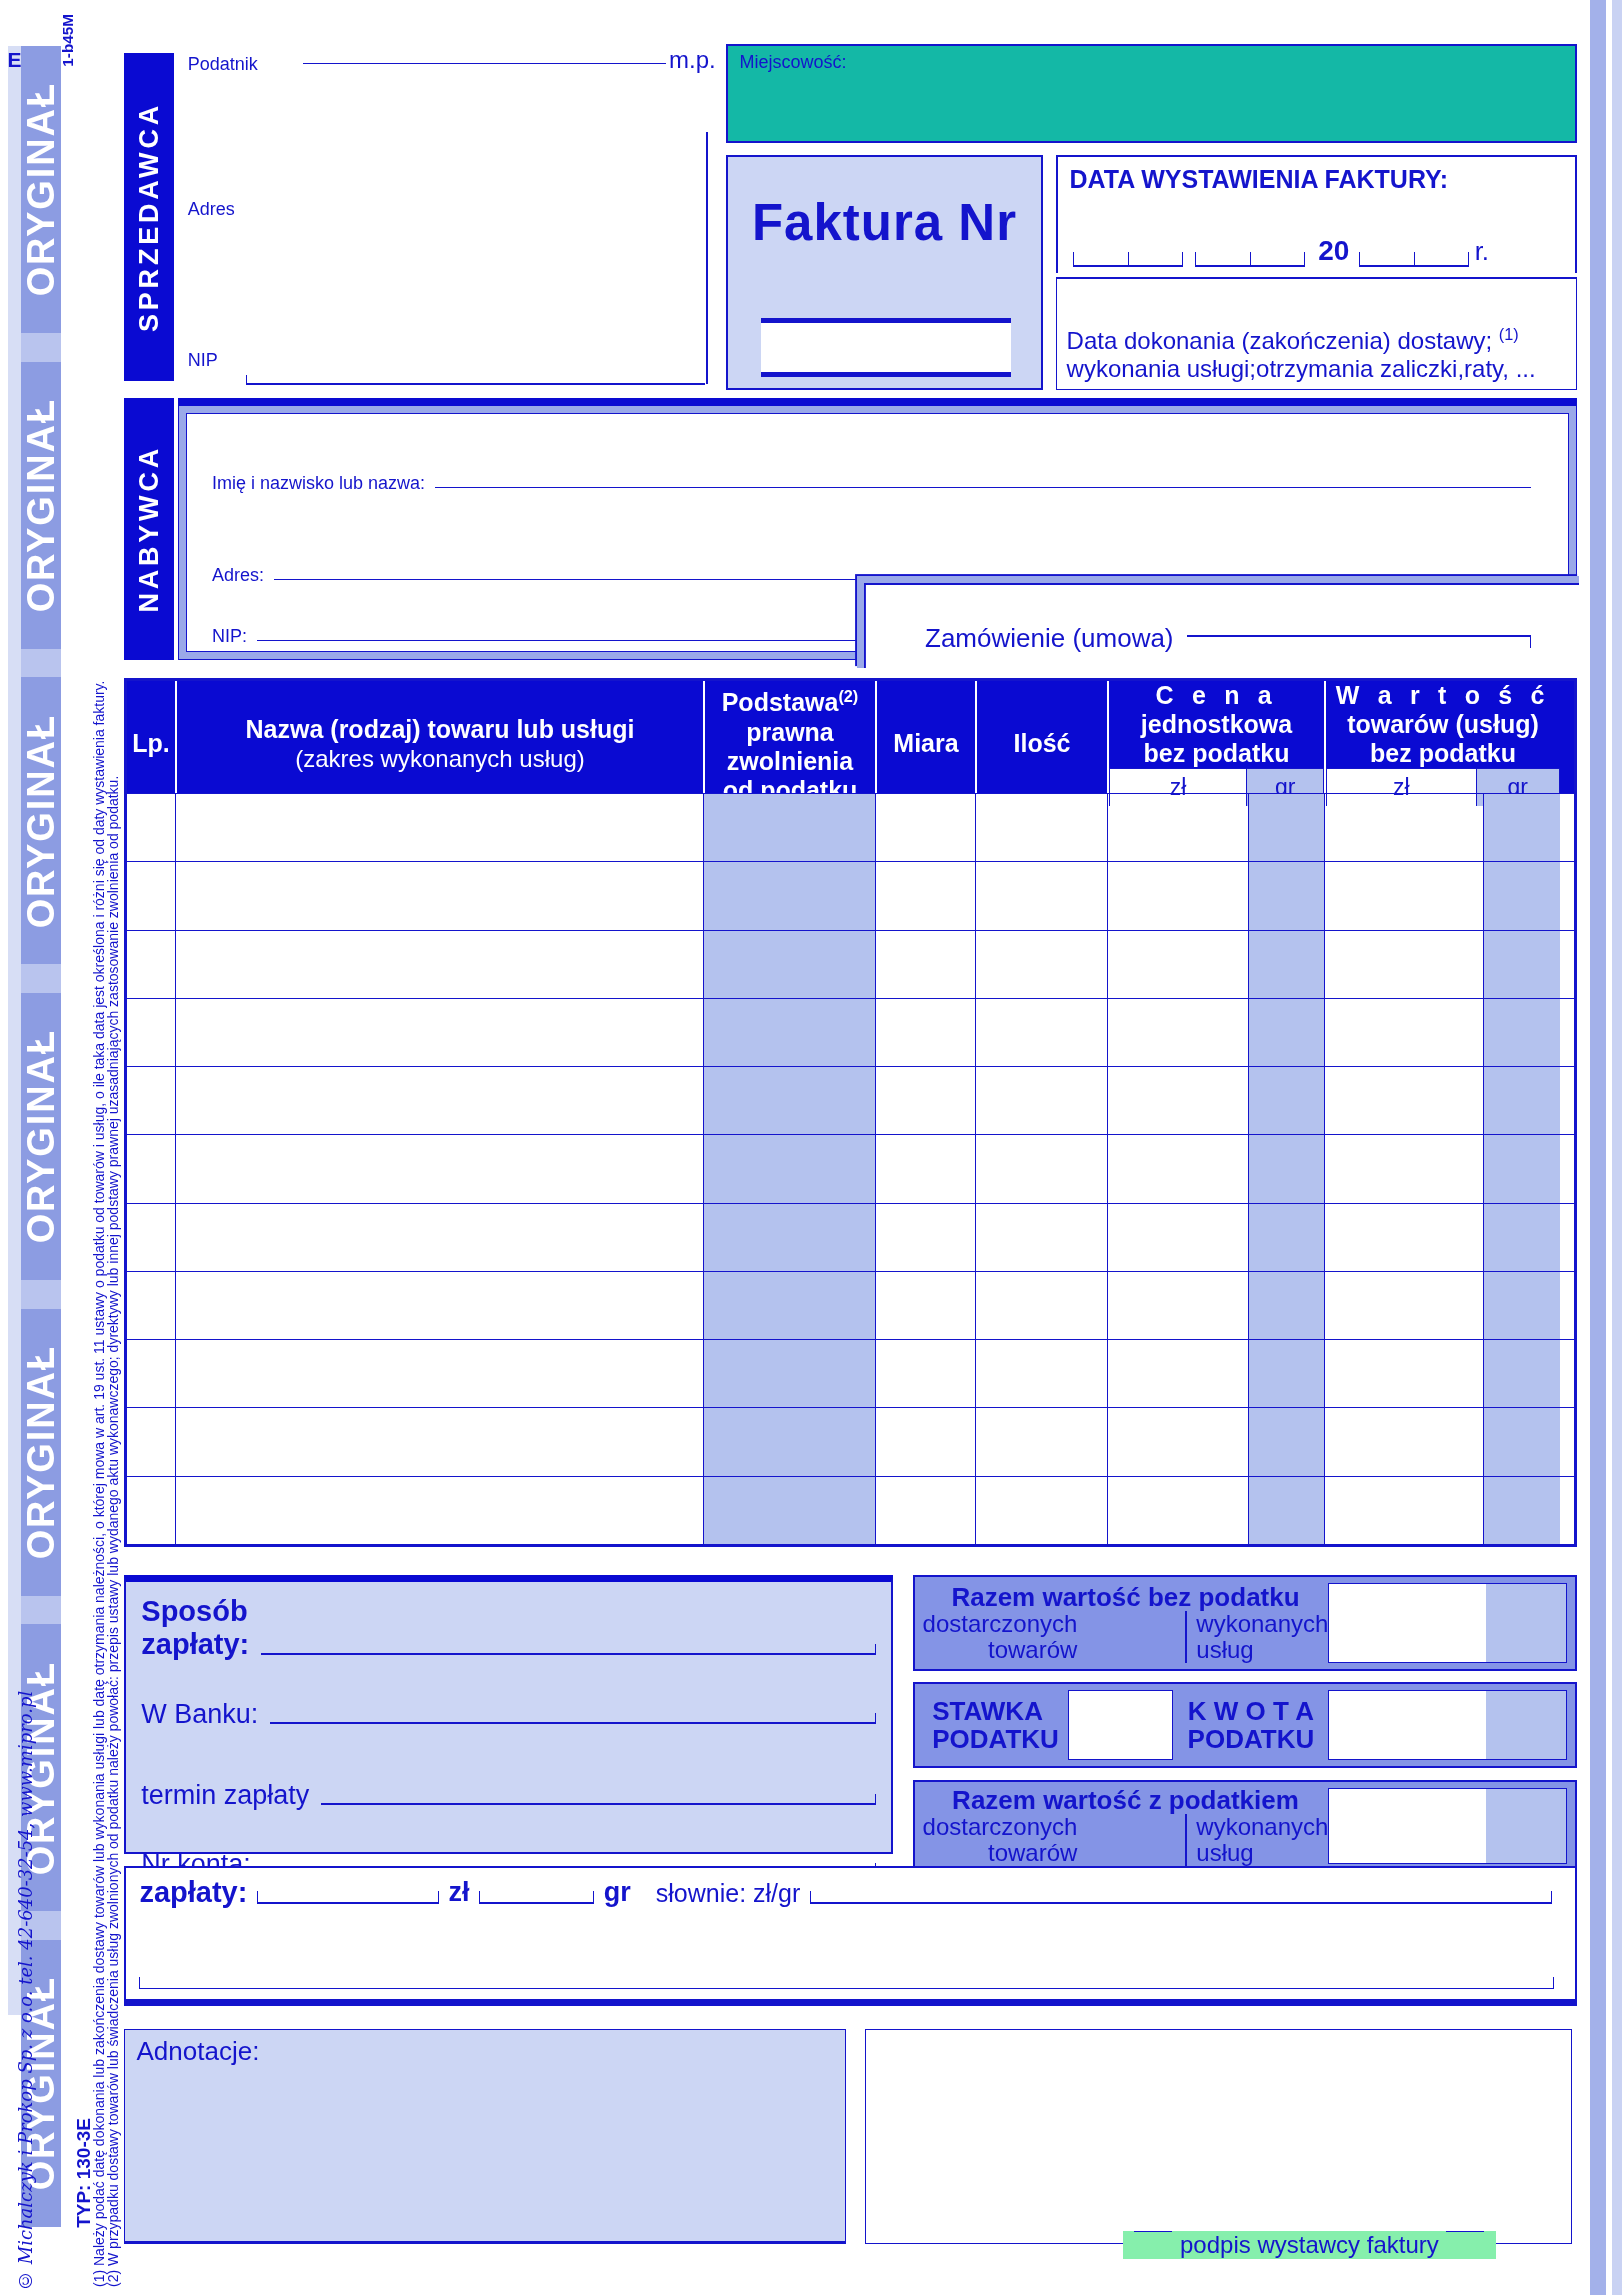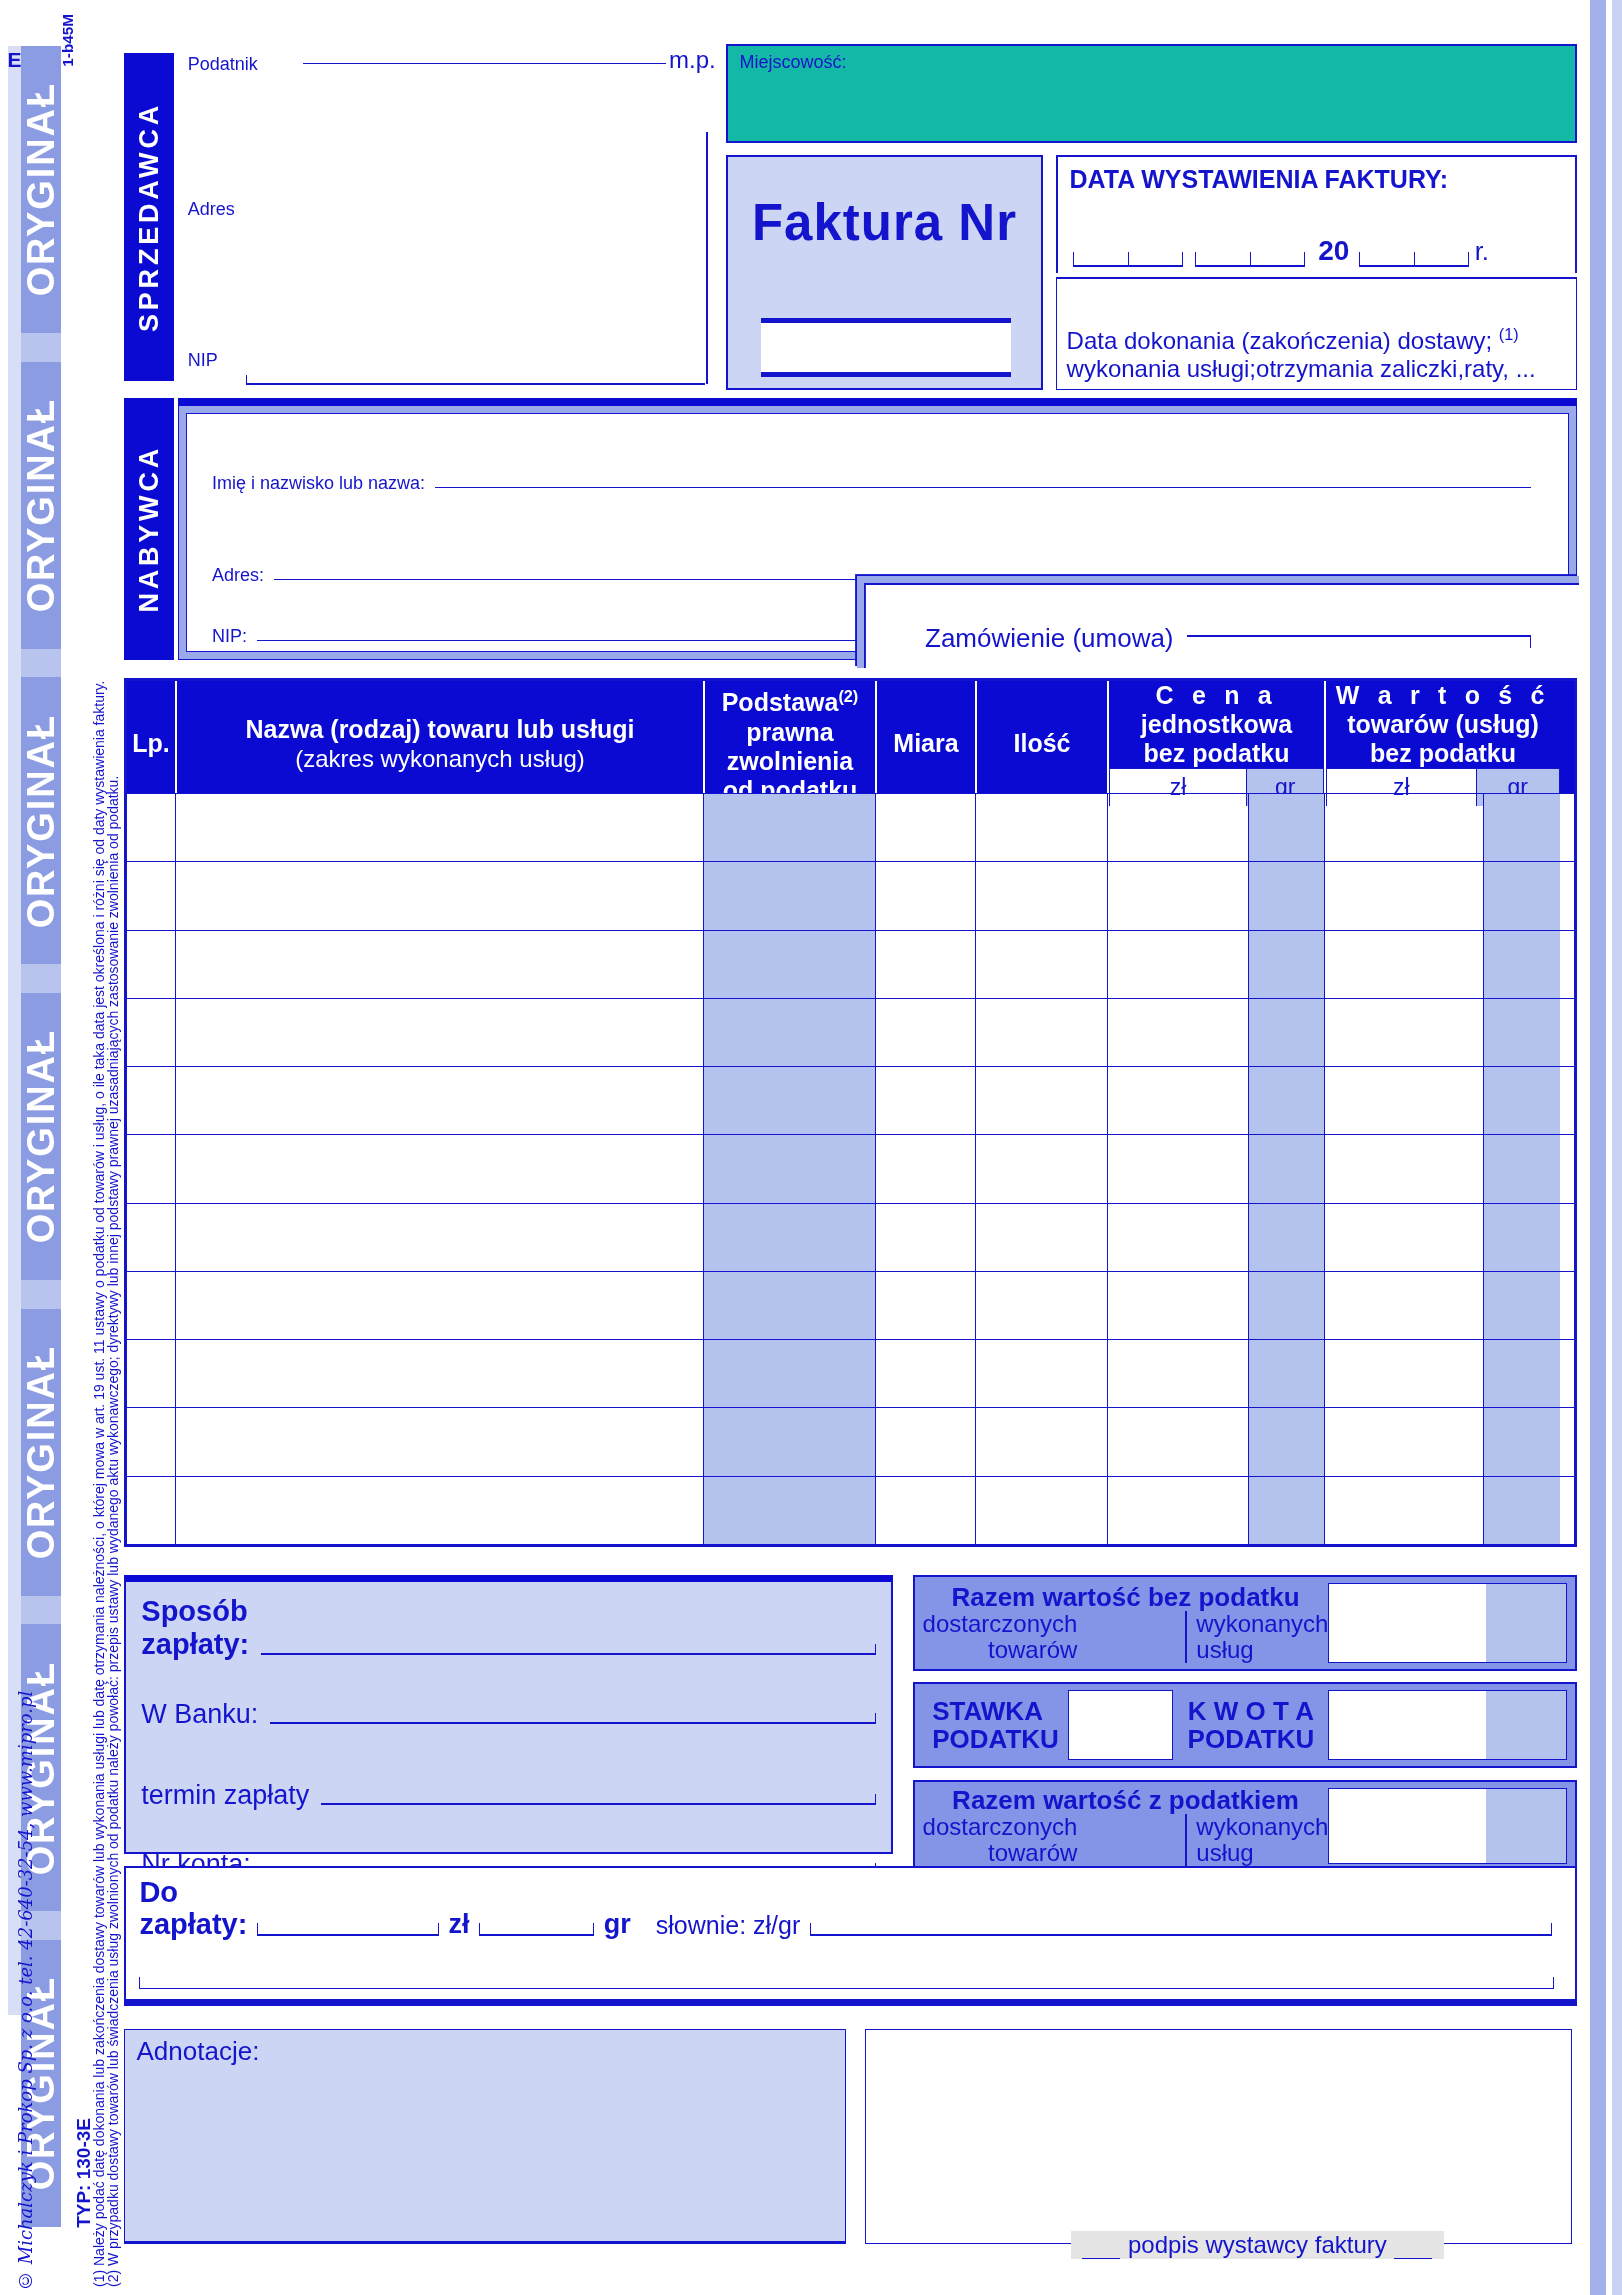--- a/index.html
+++ b/index.html
@@ -128,21 +128,21 @@
   .due-title{font-size:29px;font-weight:bold;line-height:32px}
   .bracket{height:12.4px;border:1.9px solid var(--ink);border-top:none;border-bottom-width:2.9px;margin:0 9.6px 3.8px 9.6px}
   .due-zl,.due-gr{font-size:27px;font-weight:bold;margin-bottom:0}
   .due-slownie{font-size:25px;font-weight:500;margin-left:25px}
   .due-bottom-line{position:absolute;left:13.4px;bottom:9.6px;width:1415px;height:12.4px;border:1.9px solid var(--ink);border-top:none;border-bottom-width:1.9px}
 
   
   .notes-box{position:absolute;left:124px;top:2029px;width:722px;height:215px;background:var(--panel);border:1.9px solid var(--ink);border-bottom:3.8px solid var(--ink);padding:5.7px 11.5px}
   .notes-label{font-size:26px;font-weight:500}
   .sign-box{position:absolute;left:865px;top:2029px;width:707px;height:215px;background:#fff;border:1.9px solid var(--ink)}
-  .sign-row{position:absolute;left:1071px;top:2231px;display:flex;align-items:flex-end;background:#e5e5e5;padding:0 3.8px}
+  .sign-row{position:absolute;left:1123px;top:2231px;display:flex;align-items:flex-start;background:#86efac;padding:0 3.8px}
   .sign-dash{width:38px;border-top:1.9px solid var(--ink);margin:0 7.6px}
   .sign-label{font-size:24px;font-weight:500}
 </style>
 </head>
 <body>
 
 <div class="page">
 
   <div class="pale-stripe"></div>
   <div class="corner-e">E</div>
@@ -482,21 +482,20 @@
             <div>usług</div>
           </div>
       </div>
     </div>
     <div class="val-box">
         <div class="gr-part"></div>
       </div>
   </div>
 
   <div class="due-box">
-    <div class="due-title">Do</div>
     <div class="due-row">
       <span class="due-title">zapłaty:</span>
       <span class="bracket" style="width:182px"></span>
       <span class="due-zl">zł</span>
       <span class="bracket" style="width:115px"></span>
       <span class="due-gr">gr</span>
       <span class="due-slownie">słownie: zł/gr</span>
       <span class="bracket" style="flex:1"></span>
     </div>
     <div class="due-bottom-line"></div>

